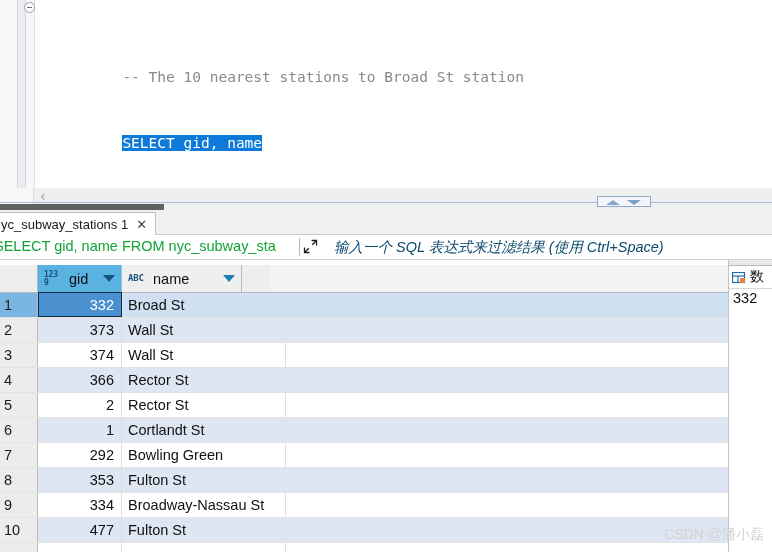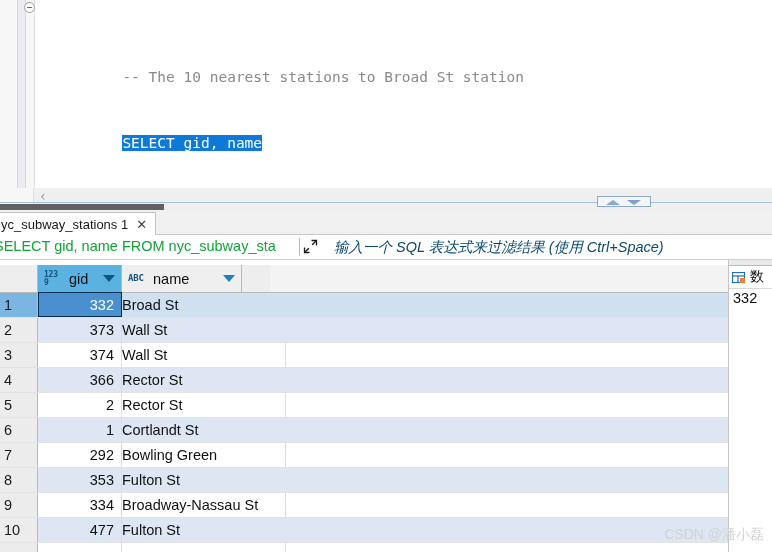--- a/index.html
+++ b/index.html
@@ -327,20 +327,21 @@
     color: #1a1a1a;
   }
   .cell.gid {
     left: 38px; width: 84px;
     justify-content: flex-end;
     padding-right: 7px;
     border-right: 1px solid #dddddd;
   }
   .cell.name {
     left: 122px; width: 164px;
+    padding-left: 6px;
     border-right: 1px solid #dddddd;
   }
   .cell.tail {
     left: 270px; width: 458px;
   }
   .row.alt .cell.gid,
   .row.alt .cell.name,
   .row.alt .cell.tail { background: #dde6f2; }
   .row.sel .cell.rownum { background: #7bb6e3; }
   .row.sel .cell.name,

